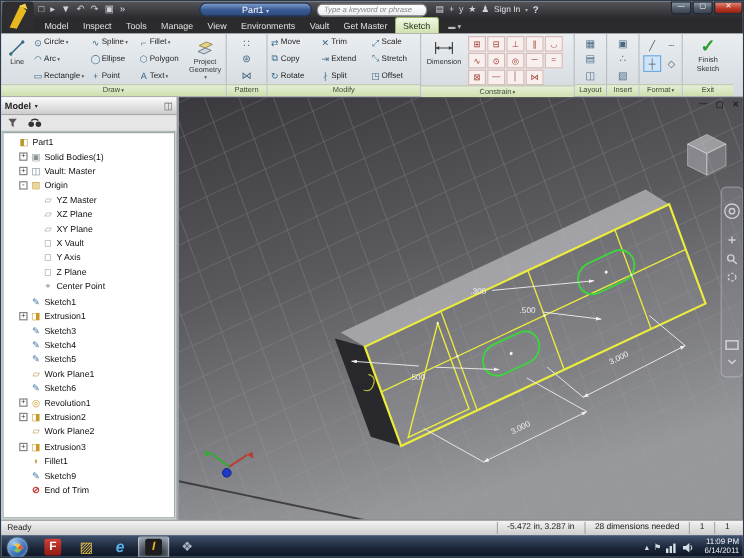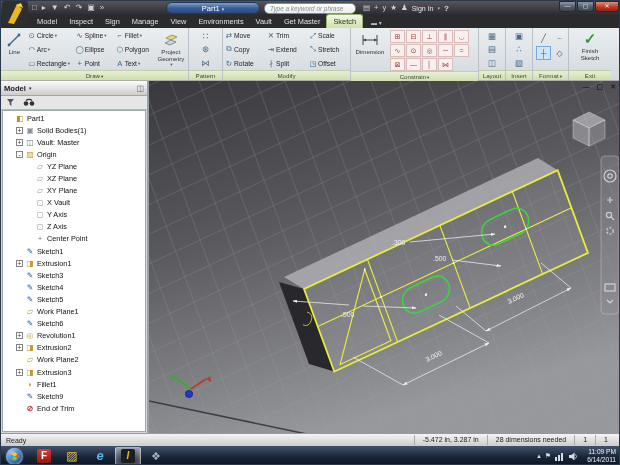--- a/index.html
+++ b/index.html
@@ -157,21 +157,21 @@
       <div class="winbtn">—</div>
       <div class="winbtn">▢</div>
       <div class="winbtn close">✕</div>
     </div>
   </div>
 
   <div class="tabsrow">
     <span id="tabs" style="display:flex;align-items:flex-end;">
         <span class="tab">Model</span>
         <span class="tab">Inspect</span>
-        <span class="tab">Sign</span>
+        <span class="tab">Tools</span>
         <span class="tab">Manage</span>
         <span class="tab">View</span>
         <span class="tab">Environments</span>
         <span class="tab">Vault</span>
         <span class="tab">Get Master</span>
         <span class="tab active">Sketch</span>
       </span>
     <span class="ribbon-toggle">▬ ▾</span>
   </div>
 
@@ -428,21 +428,21 @@
             <span class="tlab">Vault: Master</span>
           </div>
           <div class="trow" style="padding-left: 13px;">
             <span class="exp">-</span>
             <span class="ticon origin-folder-icon">▨</span>
             <span class="tlab">Origin</span>
           </div>
           <div class="trow" style="padding-left: 23px;">
             <span class="exp hiddenx"></span>
             <span class="ticon plane-icon">▱</span>
-            <span class="tlab">YZ Plane</span>
+            <span class="tlab">YZ Master</span>
           </div>
           <div class="trow" style="padding-left: 23px;">
             <span class="exp hiddenx"></span>
             <span class="ticon plane-icon">▱</span>
             <span class="tlab">XZ Plane</span>
           </div>
           <div class="trow" style="padding-left: 23px;">
             <span class="exp hiddenx"></span>
             <span class="ticon plane-icon">▱</span>
             <span class="tlab">XY Plane</span>
@@ -453,21 +453,21 @@
             <span class="tlab">X Vault</span>
           </div>
           <div class="trow" style="padding-left: 23px;">
             <span class="exp hiddenx"></span>
             <span class="ticon axis-icon">◻</span>
             <span class="tlab">Y Axis</span>
           </div>
           <div class="trow" style="padding-left: 23px;">
             <span class="exp hiddenx"></span>
             <span class="ticon axis-icon">◻</span>
-            <span class="tlab">Z Axis</span>
+            <span class="tlab">Z Plane</span>
           </div>
           <div class="trow" style="padding-left: 23px;">
             <span class="exp hiddenx"></span>
             <span class="ticon center-point-icon">+</span>
             <span class="tlab">Center Point</span>
           </div>
           <div class="trow" style="padding-left: 13px;">
             <span class="exp hiddenx"></span>
             <span class="ticon sketch-icon">✎</span>
             <span class="tlab">Sketch1</span>

